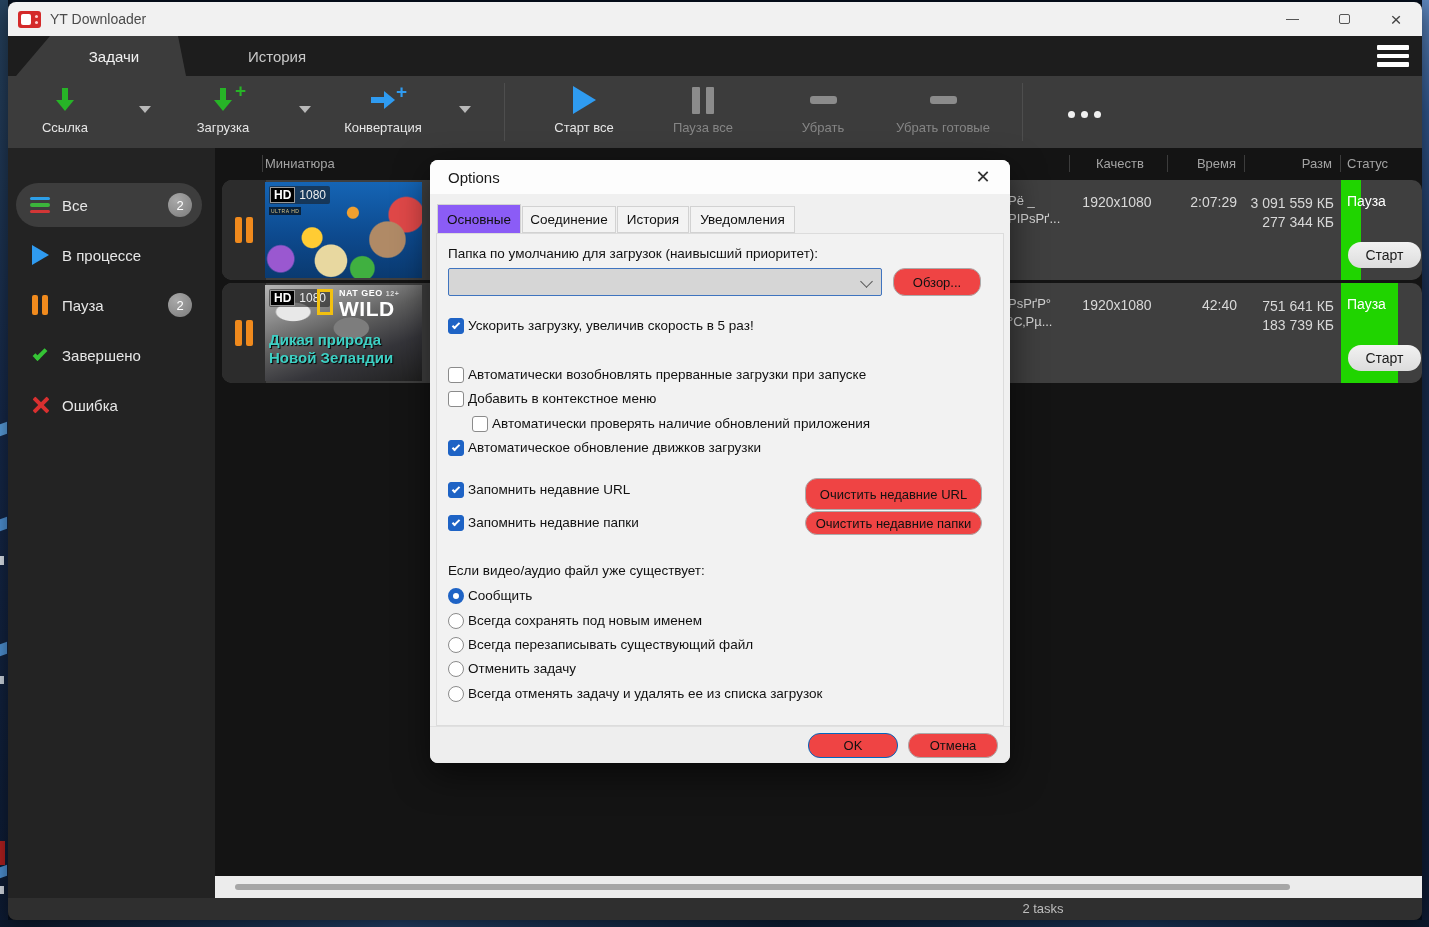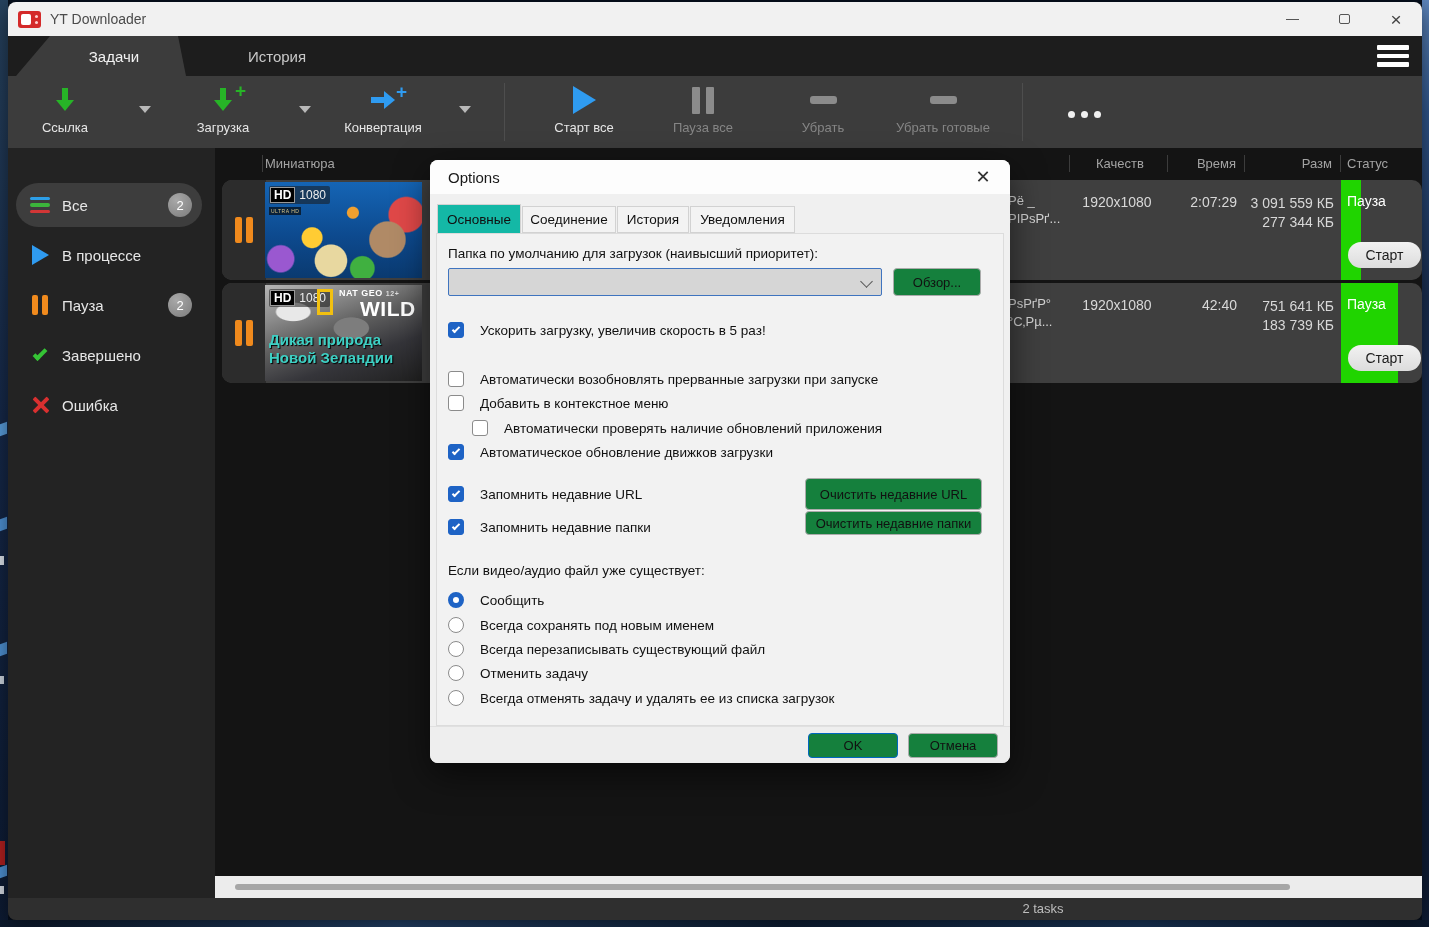--- a/index.html
+++ b/index.html
@@ -100,21 +100,21 @@
   .thumb2 { background:
     radial-gradient(ellipse at 18% 28%, #e8e8e8 0 9%, rgba(0,0,0,0) 10%),
     radial-gradient(ellipse at 55% 45%, #7d7d7d 0 14%, rgba(0,0,0,0) 15%),
     linear-gradient(160deg, #b5b5b5 0%, #8a8a8a 25%, #5f5f5f 45%, #35353a 70%, #202020 100%); }
   .hd-badge { position:absolute; left:4px; top:4px; display:flex; align-items:center; background:rgba(25,25,25,.55); padding:1px 4px 1px 1px; border-radius:2px; font-size:12px; color:#eee; }
   .hd-badge .hd { background:#000; border:1px solid #999; padding:0 3px; margin-right:4px; font-weight:bold; color:#fff; }
   .ultra { position:absolute; left:4px; top:25px; font-size:5px; letter-spacing:.5px; color:#d8c58a; background:rgba(5,5,5,.65); padding:1px 2px; }
   .ng-frame { position:absolute; left:52px; top:4px; width:16px; height:26px; border:3px solid #f2c010; }
   .ng-top { position:absolute; left:74px; top:3px; font-size:9px; font-weight:bold; color:#fff; letter-spacing:.5px; white-space:nowrap; }
   .ng-age { font-size:7px; color:#ddd; }
-  .ng-wild { position:absolute; left:74px; top:12px; font-size:21px; font-weight:bold; color:#fff; letter-spacing:.5px;margin-left:21px; }
+  .ng-wild { position:absolute; left:74px; top:12px; font-size:21px; font-weight:bold; color:#fff; letter-spacing:.5px; }
   .ng-cap { position:absolute; left:4px; font-size:15px; font-weight:bold; color:#3ed0c4; text-shadow:1px 1px 1px #000; white-space:nowrap; }
   .rname { position:absolute; left:786px; top:12px; width:80px; font-size:13px; color:#d4d4d4; line-height:18px; overflow:hidden; white-space:nowrap; }
   .rqual { position:absolute; left:850px; top:14px; width:90px; text-align:center; font-size:14px; color:#d8d8d8; }
   .rtime { position:absolute; left:930px; top:14px; width:85px; text-align:right; font-size:14px; color:#d8d8d8; }
   .rsize { position:absolute; left:1022px; top:14px; width:90px; text-align:right; font-size:14px; color:#d8d8d8; line-height:19px; }
   .rprog { position:absolute; left:1119px; top:0; height:100px; background:#20d400; }
   .rprog.narrow { width:20px; } .rprog.wide { width:57px; }
   .rstatus { position:absolute; left:1125px; top:13px; font-size:14px; color:#fff; }
   .rstart { position:absolute; left:1126px; top:62px; width:73px; height:26px; background:linear-gradient(180deg,#f2f2f2,#dcdcdc); border-radius:13px; display:flex; align-items:center; justify-content:center; font-size:14px; color:#1c1c1c; }
 
@@ -123,28 +123,28 @@
 
   .statusbar { height:22px; background:#2f2f2f; position:relative; }
   .stext { position:absolute; left:980px; top:3px; width:110px; text-align:center; font-size:13px; color:#bdbdbd; }
 
   
   .dialog { left:430px; top:160px; width:580px; height:603px; background:#f0f0f0; border-radius:8px; box-shadow:0 12px 34px rgba(0,0,0,.55); z-index:50; color:#111; font-size:13.5px; }
   .dlg-title { position:absolute; left:0; top:0; right:0; height:34px; background:#fdfdfd; border-radius:8px 8px 0 0; display:flex; align-items:center; }
   .dlg-title .t { margin-left:18px; font-size:15px; color:#1a1a1a; }
   .dlg-close { margin-left:auto; margin-right:12px; width:30px; height:30px; display:flex; align-items:center; justify-content:center; font-size:18px; color:#333; }
   .dtab { position:absolute; display:flex; align-items:center; justify-content:center; border:1px solid #d2d2d2; background:#f3f3f3; font-size:13.5px; }
-  .dtab.active { background:#14b8a6; border-bottom:none; z-index:2;text-align:center; }
+  .dtab.active { background:#8b5cf6; border-bottom:none; z-index:2;text-align:center; }
   .dpanel { position:absolute; left:6px; top:73px; width:568px; height:493px; border:1px solid #dcdcdc; background:#f2f2f2; }
   .dlabel { position:absolute; left:18px; white-space:nowrap; }
   .combo { position:absolute; left:18px; top:108px; width:434px; height:28px; background:#d6d6d6; border:1.5px solid #3f74bf; border-radius:2px; }
   .combo .chev { position:absolute; right:10px; top:8px; width:9px; height:9px; border-right:1.6px solid #555; border-bottom:1.6px solid #555; transform:rotate(45deg); }
-  .dbtn { position:absolute; background:#15803d; border:1px solid #ababab; border-radius:4px; font-size:13px; color:#111; display:flex; align-items:center; justify-content:center; white-space:nowrap; }
+  .dbtn { position:absolute; background:#ef4444; border:1px solid #ababab; border-radius:12px; font-size:13px; color:#111; display:flex; align-items:center; justify-content:center; white-space:nowrap; }
   .dbtn.primary { border:1px solid #0067c0; }
-  .opt-row { position:absolute; left:18px; height:20px; display:flex; align-items:flex-end; gap:16px; white-space:nowrap; }
+  .opt-row { position:absolute; left:18px; height:20px; display:flex; align-items:flex-start; gap:4px; white-space:nowrap; }
   .cb { width:16px; height:16px; border:1px solid #8b8b8b; border-radius:3px; background:#fff; position:relative; flex:none; }
   .cb.checked { background:#1e63c5; border-color:#1e63c5; }
   .cb .tick { display:none; position:absolute; left:3px; top:3.5px; width:8px; height:4px; border-left:2px solid #fff; border-bottom:2px solid #fff; transform:rotate(-45deg); }
   .cb.checked .tick { display:block; }
   .radio { width:16px; height:16px; border:1px solid #8b8b8b; border-radius:50%; background:#fff; flex:none; }
   .radio.checked { border:5px solid #1e63c5; }
   .dfooter { position:absolute; left:0; right:0; bottom:0; height:37px; background:#eeeeee; border-top:1px solid #e0e0e0; border-radius:0 0 8px 8px; }
 </style>
 </head>
 <body>

